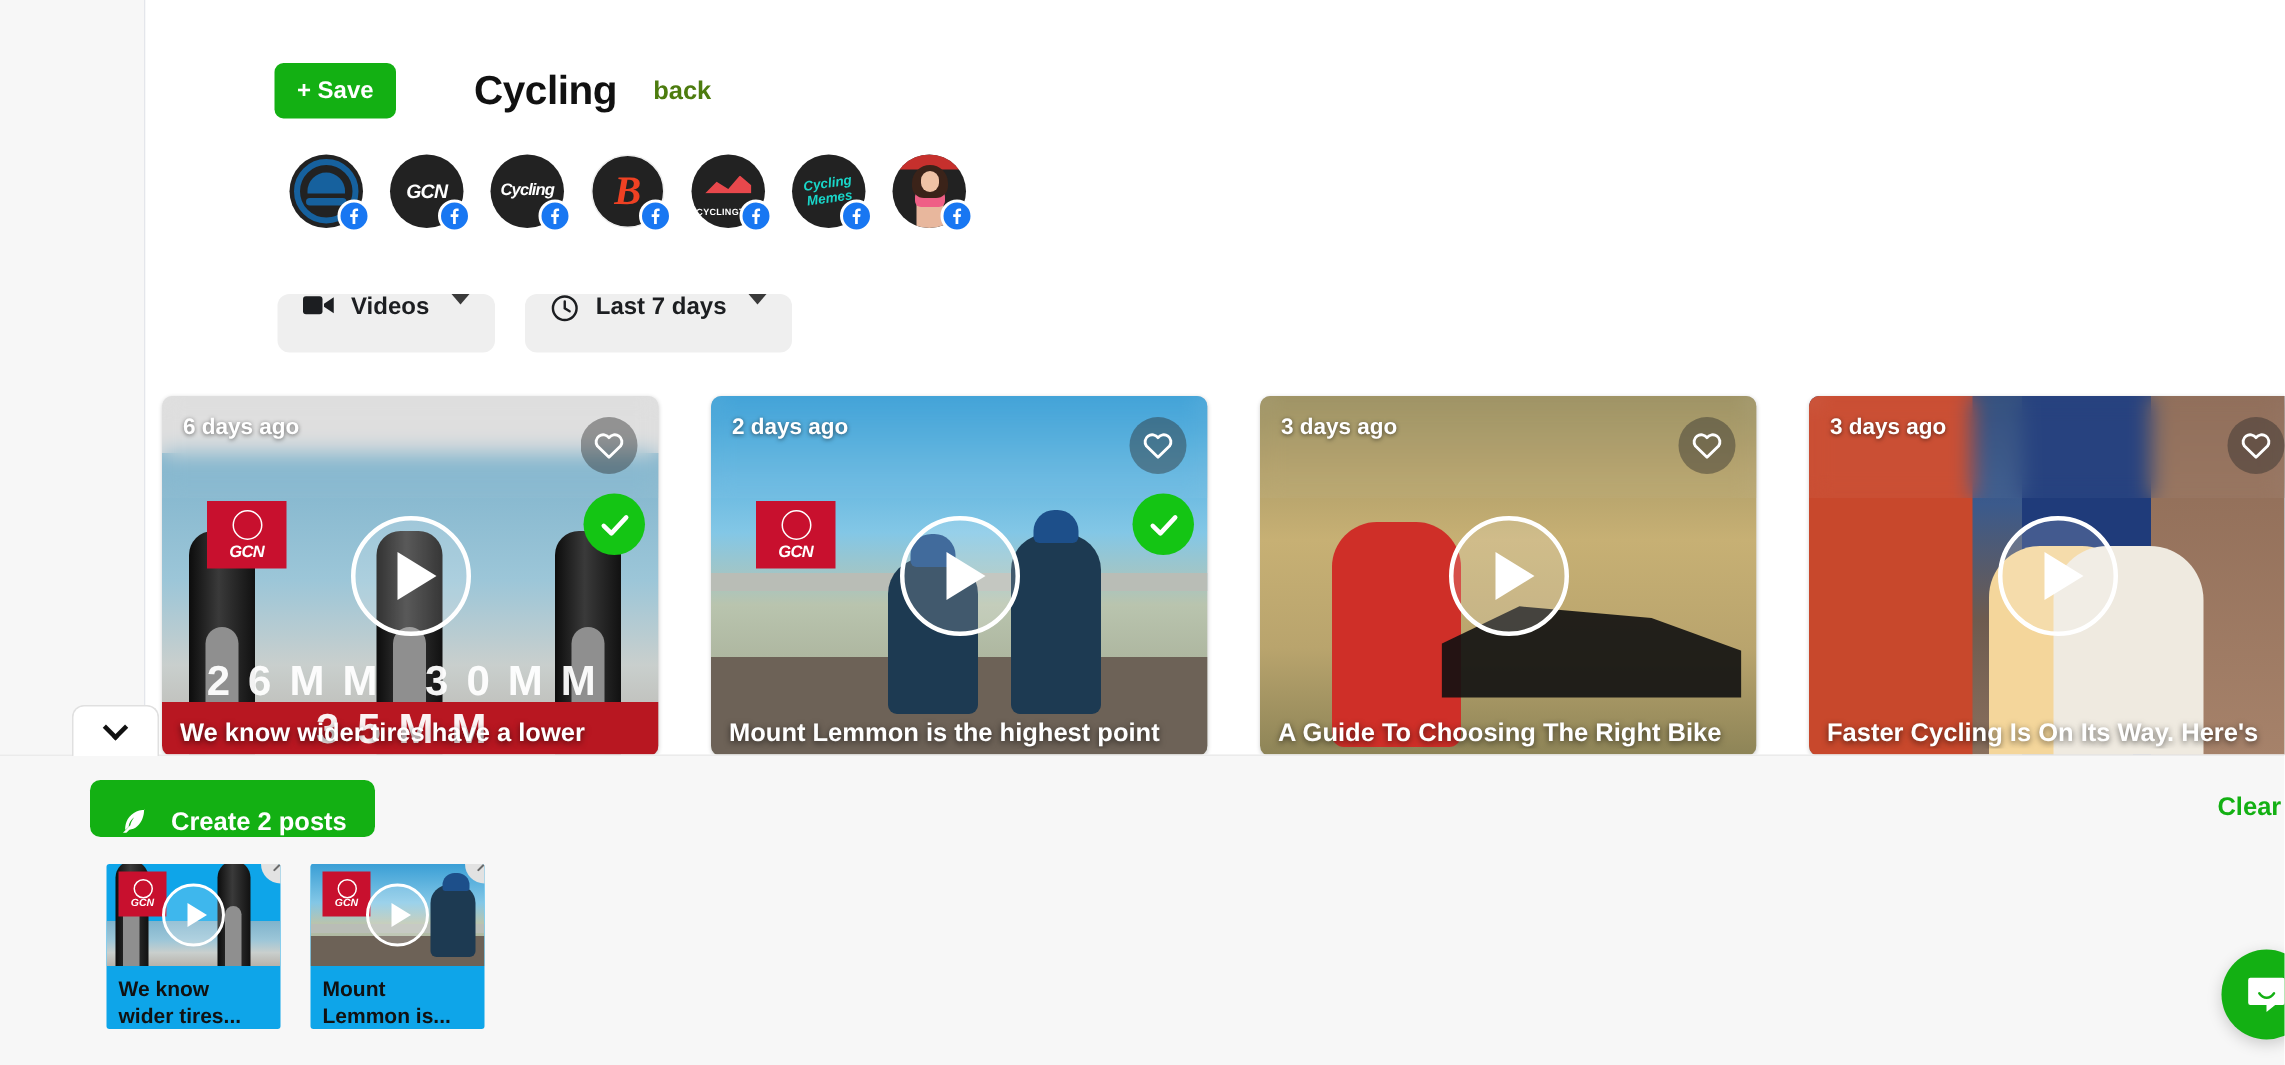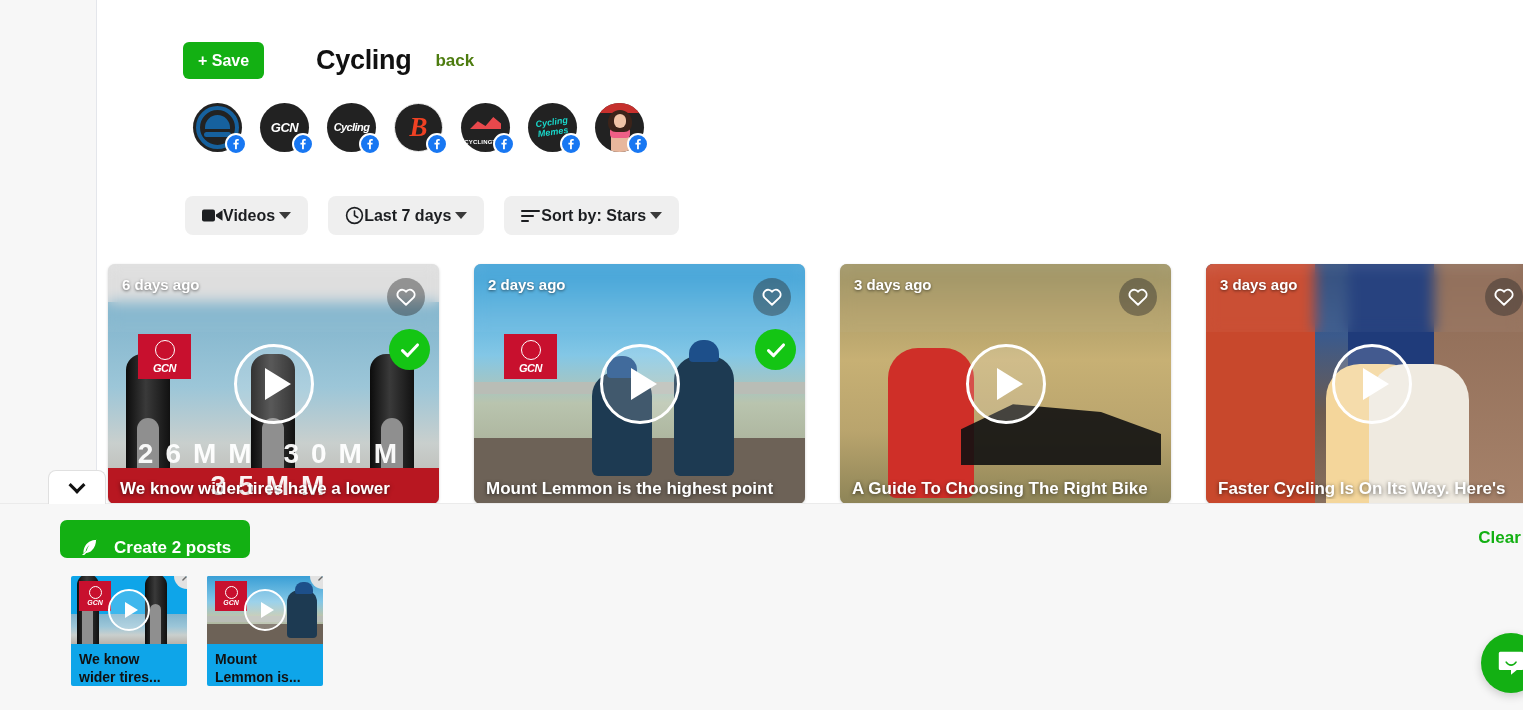--- a/index.html
+++ b/index.html
@@ -112,21 +112,21 @@
   }
   .av-health .strip{
     position:absolute; left:0; top:0; right:0; height:10px; background:#e3332f; opacity:.85;
   }
 
   
   .filters{
     position:absolute; left:0px; top:196px; display:flex; gap:20px;
   }
   .pill{
-    display:flex; align-items:center; background:#efefef;
+    display:flex; align-items:flex-start; gap:11px; background:#efefef;
     border:none; border-radius:8px; height:39px; padding:0 17px;
     font-size:16px; font-weight:bold; color:#1c1e21; cursor:pointer;
     font-family:"Liberation Sans", sans-serif; white-space:nowrap;
   }
   .pill svg{ display:block; flex:none; }
   .caret{
     width:0; height:0; border-left:6px solid transparent; border-right:6px solid transparent;
     border-top:7px solid #3a3a3a; margin-left:4px;
   }
 
@@ -404,31 +404,20 @@
       <span>
         <svg width="19" height="19" viewBox="0 0 20 20">
             <circle cx="10" cy="10" r="8.3" fill="none" stroke="#1c1e21" stroke-width="1.7"></circle>
             <path d="M10 5.2V10l3.4 2.1" fill="none" stroke="#1c1e21" stroke-width="1.7" stroke-linecap="round"></path>
           </svg>
       </span>
       <span>Last 7 days</span>
       <span class="caret"></span>
     </button>
 
-    <button class="pill">
-      <span>
-        <svg width="20" height="14" viewBox="0 0 20 14">
-            <rect x="0" y="1" width="19" height="2" rx="1" fill="#1c1e21"></rect>
-            <rect x="0" y="6" width="13" height="2" rx="1" fill="#1c1e21"></rect>
-            <rect x="0" y="11" width="8" height="2" rx="1" fill="#1c1e21"></rect>
-          </svg>
-      </span>
-      <span>Sort by: Stars</span>
-      <span class="caret"></span>
-    </button>
   </div>
 
   <div class="cards" style="left:11px;">
 
     <div class="card">
       <div class="thumb art1">
         <span class="fork" style="left:18px;"></span>
           <span class="tire" style="left:29px;"></span>
         <span class="fork" style="left:143px;"></span>
           <span class="tire" style="left:154px;"></span>

